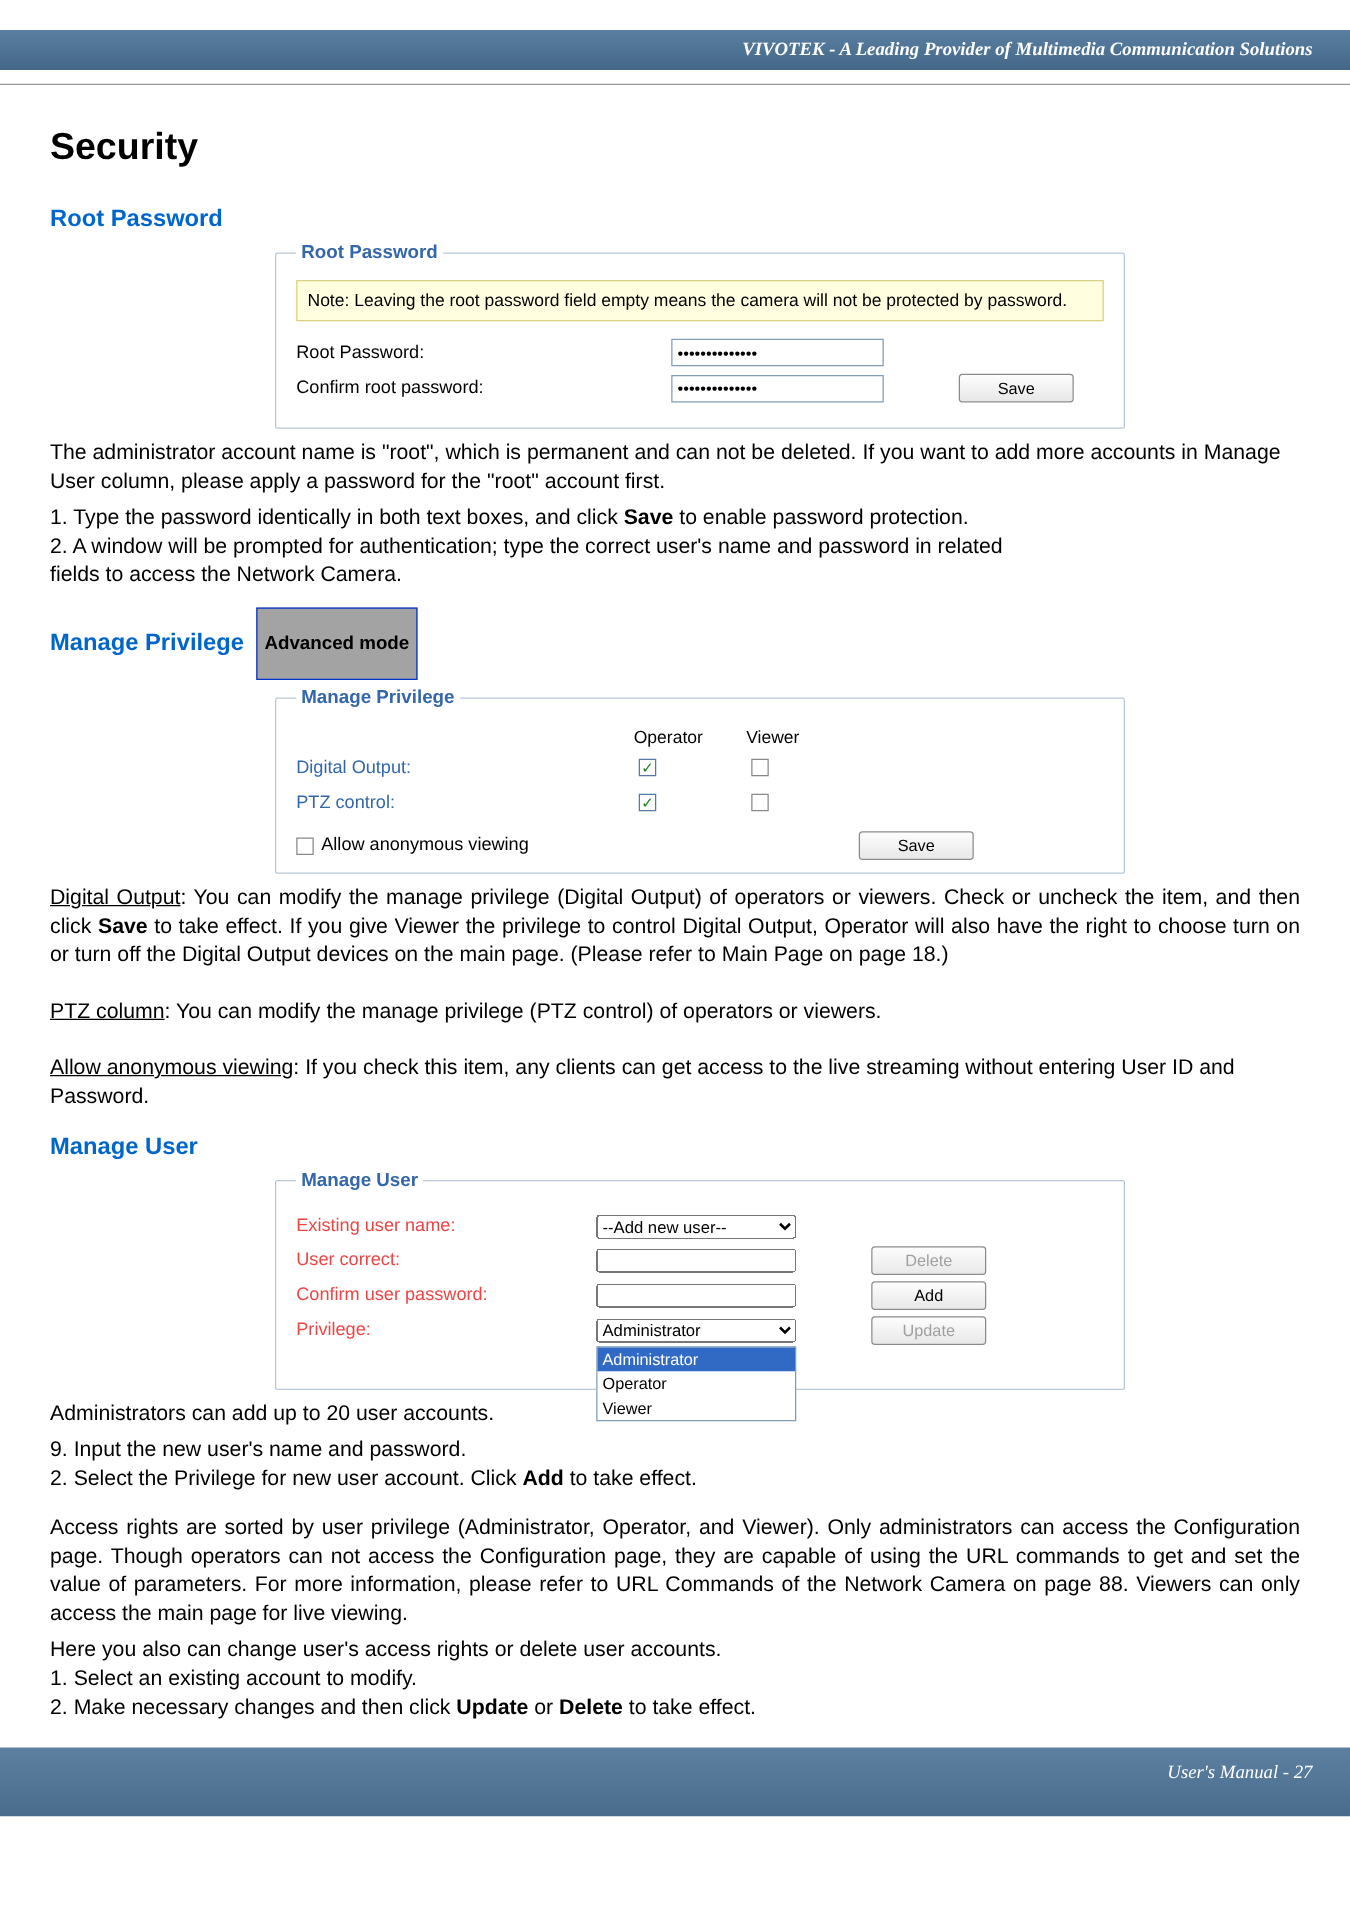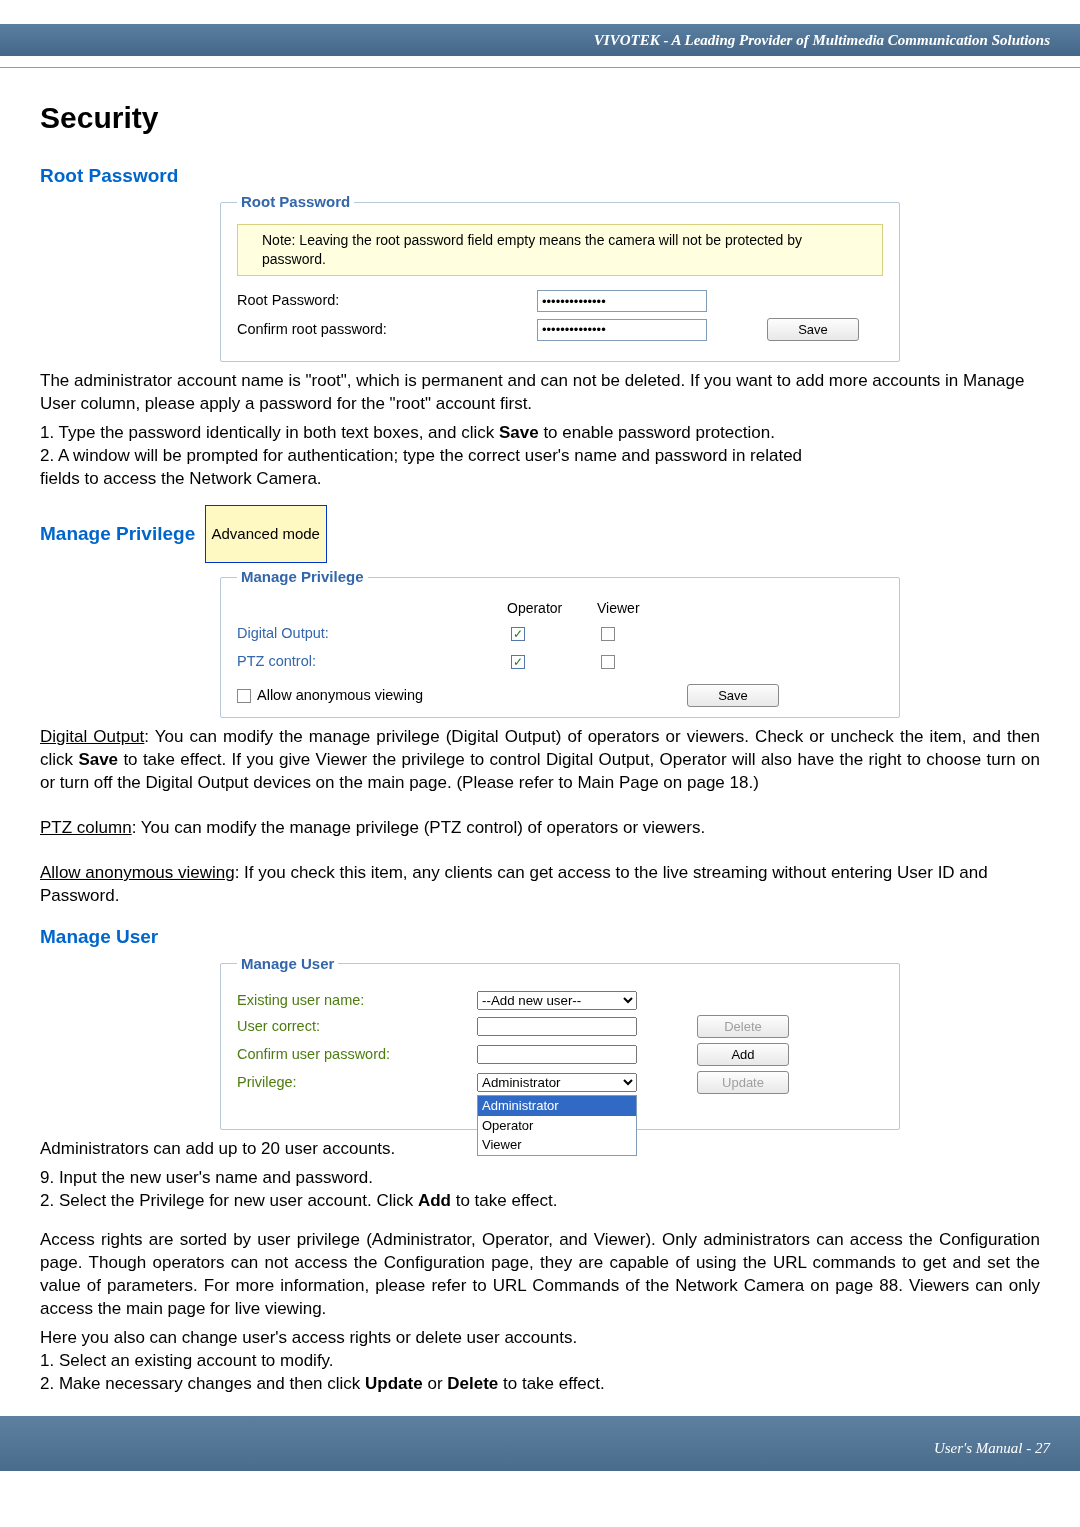--- a/index.html
+++ b/index.html
@@ -26,24 +26,24 @@
     padding-right: 30px;
     font-family: "Times New Roman", serif;
   }
   .divider { height: 12px; background: #fff; border-bottom: 1px solid #999; }
   .content { padding: 30px 40px 20px 40px; }
   h1 { font-size: 30px; font-weight: bold; margin-bottom: 24px; }
   .intro { margin-bottom: 18px; }
   .sec-title { color: #0066cc; font-size: 19px; font-weight: bold; margin-bottom: 4px; }
   .sec-title .badge {
     display: inline-block;
-    background: #fef9c3;
+    background: #a3a3a3;
     border: 1px solid #0033cc;
     color: #000;
-    font-weight: normal;
+    font-weight: bold;
     font-size: 15px;
     padding: 18px 6px;
     margin-left: 4px;
     vertical-align: 1px;
   }
   fieldset.panel {
     border: 1px solid #b8c8d8;
     border-radius: 2px;
     margin: 0 0 8px 180px;
     width: 680px;
@@ -53,21 +53,21 @@
   fieldset.panel legend {
     color: #3366aa;
     font-weight: bold;
     font-size: 15px;
     padding: 0 4px;
   }
   .note-box {
     background: #ffffe0;
     border: 1px solid #d8d080;
     font-size: 14px;
-    padding: 6px 24px;
+    padding: 6px 8px;
     margin-bottom: 14px;
   }
   .form-row { display: flex; align-items: center; margin: 6px 0; font-size: 14.5px; }
   .form-row .label { width: 300px; }
   .form-row input.text,
   .form-row select {
     font-family: inherit;
     font-size: 13px;
     height: 22px;
     border: 1px solid #7f9db9;
@@ -100,21 +100,21 @@
   .cb { width: 14px; height: 14px; border: 1px solid #5577aa; display: inline-flex; align-items: center; justify-content: center; font-size: 12px; color: #1a7f1a; background: #fff; }
   .cb.plain { border-color: #888; color: transparent; }
   .priv-last { display: flex; align-items: center; font-size: 14.5px; margin-top: 4px; }
   .priv-last .lbl { margin-left: 6px; width: 330px; }
   .body-para { margin: 6px 0; }
   .body-list { margin: 2px 0 14px 0; }
   .underline { text-decoration: underline; }
   .just { text-align: justify; }
   
   .mu-row { display: flex; align-items: center; font-size: 14.5px; margin: 5px 0; }
-  .mu-row .label { width: 240px; color: #4d7c0f; }
+  .mu-row .label { width: 240px; color: #ef4444; }
   .mu-row .field { width: 200px; }
   .mu-row select { width: 160px; }
   .mu-row .btncell { margin-left: 20px; }
   .select-wrap { position: relative; display: inline-block; }
   .select-open {
     position: absolute;
     top: 22px; left: 0;
     width: 160px;
     border: 1px solid #7f9db9;
     background: #fff;
@@ -124,21 +124,21 @@
   .select-open div { padding: 1px 4px; }
   .select-open .sel { background: #316ac5; color: #fff; }
   .footer {
     text-align: right;
     color: #fff;
     font-style: italic;
     font-family: "Times New Roman", serif;
     font-size: 15px;
     padding-right: 30px;
     height: 24px;
-    padding-top: 22px;
+    padding-top: 10px;
     margin-left: 39px;
   }
   .foot-area {
     width: 1080px;
     height: 55px;
     background: linear-gradient(#5d80a1 0%, #4a6c8c 100%);
   }
   .spacer { height: 10px; }
 </style>
 </head>

